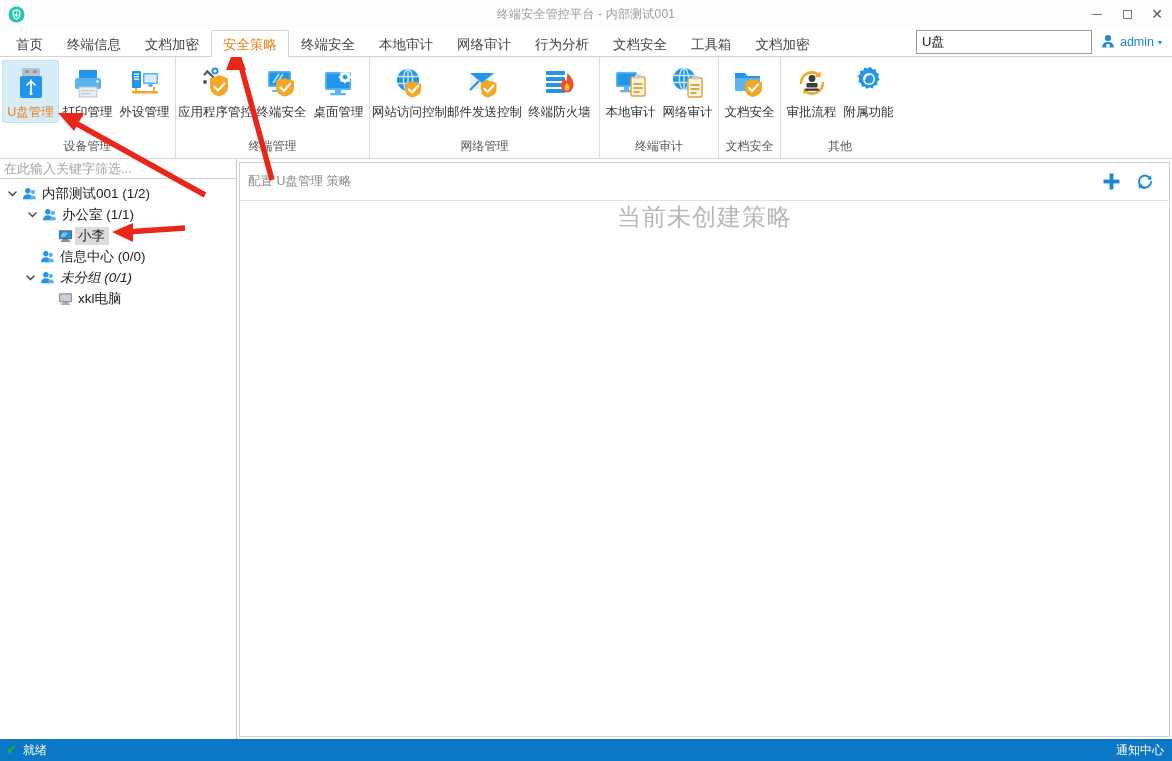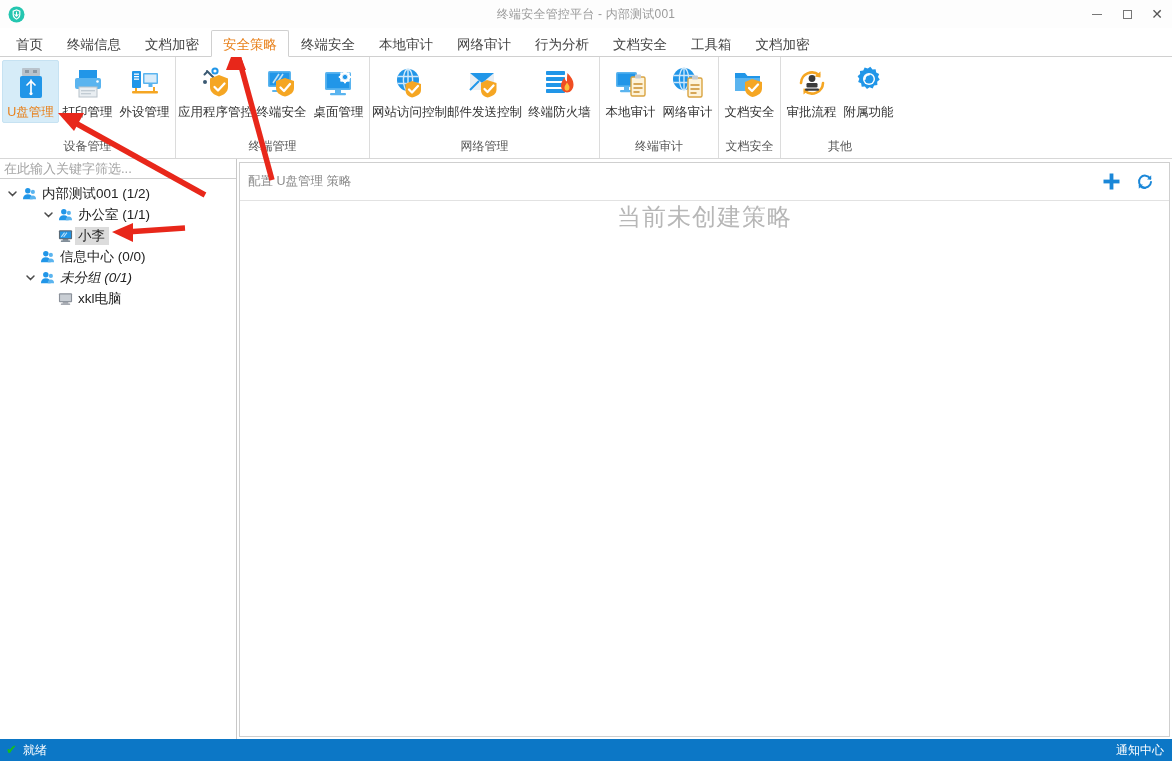--- a/index.html
+++ b/index.html
@@ -324,20 +324,34 @@
         <div class="menu-item">文档加密</div>
         <div class="menu-item active">安全策略</div>
         <div class="menu-item">终端安全</div>
         <div class="menu-item">本地审计</div>
         <div class="menu-item">网络审计</div>
         <div class="menu-item">行为分析</div>
         <div class="menu-item">文档安全</div>
         <div class="menu-item">工具箱</div>
         <div class="menu-item">文档加密</div>
       </div>
+    <div class="menubar-right">
+      <input class="search-box" type="text" value="U盘" style="">
+      <div class="admin-area">
+        <span>
+          <svg width="16" height="16" viewBox="0 0 16 16">
+            <circle cx="8" cy="5" r="3.1" fill="#1a87d8"></circle>
+            <path d="M2.2 14.5 C2.2 10.8 4.8 9 8 9 C11.2 9 13.8 10.8 13.8 14.5 Z" fill="#1a87d8"></path>
+            <rect x="6.3" y="11" width="3.4" height="3.5" fill="#ffffff"></rect>
+          </svg>
+        </span>
+        <span>admin</span>
+        <span class="admin-caret">▾</span>
+      </div>
+    </div>
   </div>
 
   <div class="ribbon" id="ribbon">
       <div class="rgroup">
         <div class="rgroup-items">
           <div class="rbtn selected">
             <div class="rbtn-icon">
               <svg width="36" height="36" viewBox="0 0 36 36">
                 <rect x="9" y="3" width="18" height="8" rx="1" fill="#b9c3cc"></rect>
                 <rect x="12" y="5" width="4" height="3" fill="#8b98a4"></rect>
@@ -564,21 +578,21 @@
             <div class="tnode-icon">
               <svg width="15" height="15" viewBox="0 0 16 16">
                 <circle cx="6.2" cy="5" r="2.9" fill="#2196e8"></circle>
                 <path d="M1 14 C1 10.5 3.2 8.8 6.2 8.8 C9.2 8.8 11.4 10.5 11.4 14 Z" fill="#2196e8"></path>
                 <circle cx="11.6" cy="6.3" r="2.2" fill="#5ab4ef"></circle>
                 <path d="M8.2 14 C8.2 11.4 9.6 10.1 11.6 10.1 C13.6 10.1 15 11.4 15 14 Z" fill="#5ab4ef"></path>
               </svg>
             </div>
             <span class="tnode-label">内部测试001 (1/2)</span>
           </div>
-          <div class="tnode" style="padding-left: 40px;">
+          <div class="tnode" style="padding-left: 24px;">
             <div class="twist">
               <svg width="11" height="11" viewBox="0 0 11 11">
                 <path d="M2 4 L5.5 7.6 L9 4" stroke="#4c4c4c" stroke-width="1.5" fill="none" stroke-linecap="round" stroke-linejoin="round"></path>
               </svg>
             </div>
             <div class="tnode-icon">
               <svg width="15" height="15" viewBox="0 0 16 16">
                 <circle cx="6.2" cy="5" r="2.9" fill="#2196e8"></circle>
                 <path d="M1 14 C1 10.5 3.2 8.8 6.2 8.8 C9.2 8.8 11.4 10.5 11.4 14 Z" fill="#2196e8"></path>
                 <circle cx="11.6" cy="6.3" r="2.2" fill="#5ab4ef"></circle>

